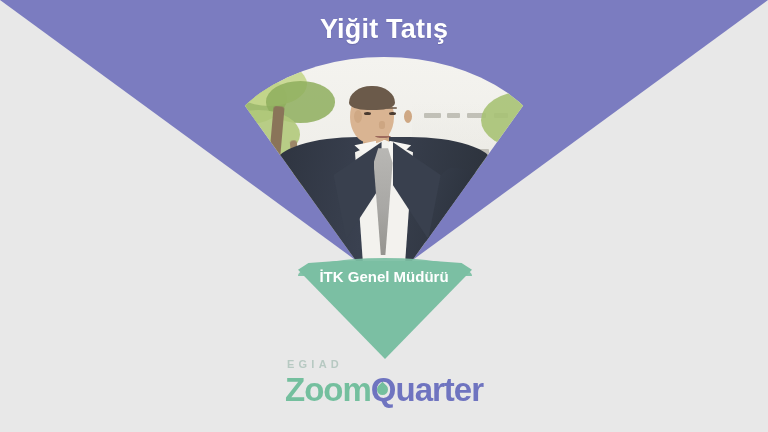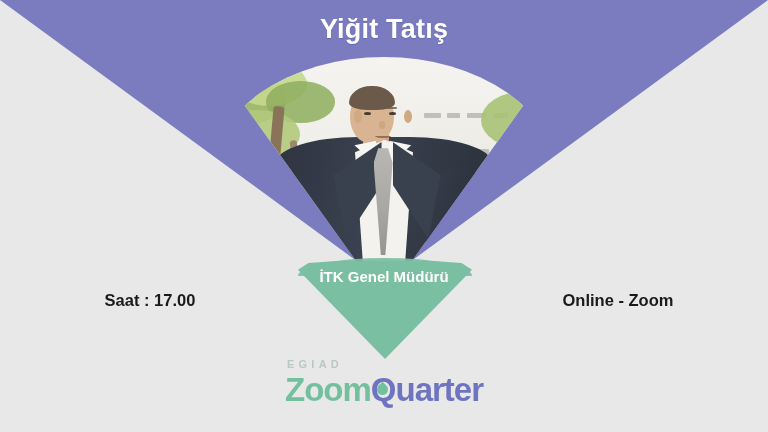--- a/index.html
+++ b/index.html
@@ -306,25 +306,23 @@
   </div>
 
   <div class="green-band-top"></div>
   <div class="green-wedge"></div>
 
   <div class="speaker-name">Yiğit Tatış</div>
 
   <div class="speaker-title">İTK Genel Müdürü</div>
 
   <div class="left-info">
-    <div>Saat : 17.00</div>
   </div>
 
   <div class="right-info">
-    <div>Online - Zoom</div>
   </div>
 
   <div class="logo">
     <span class="logo-egiad">EGIAD</span>
     <span class="logo-word">
       <span class="logo-brand">Zoom</span><span class="logo-q-wrap"><span>Q</span><span class="logo-q-dot"></span></span><span class="logo-quarter">uarter</span>
     </span>
   </div>
 
 </div>

